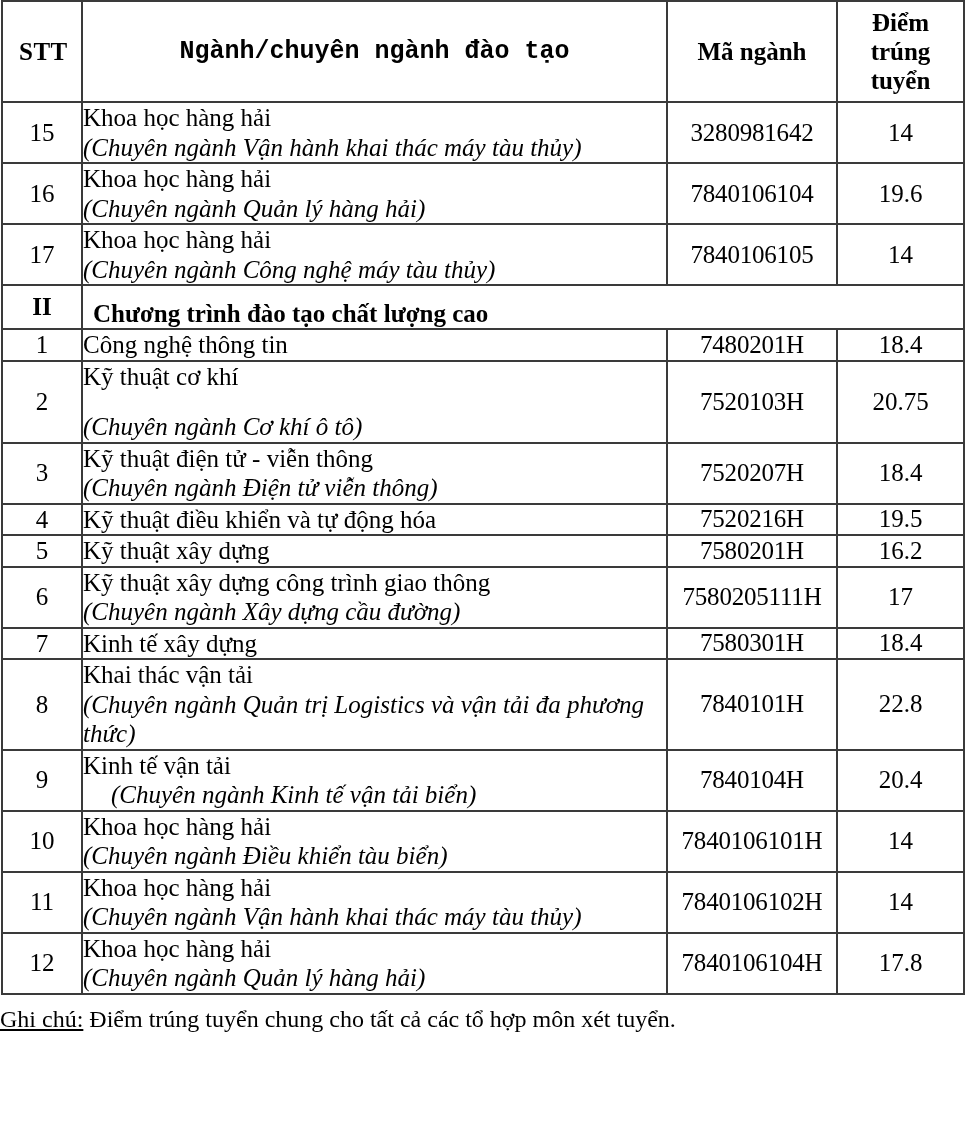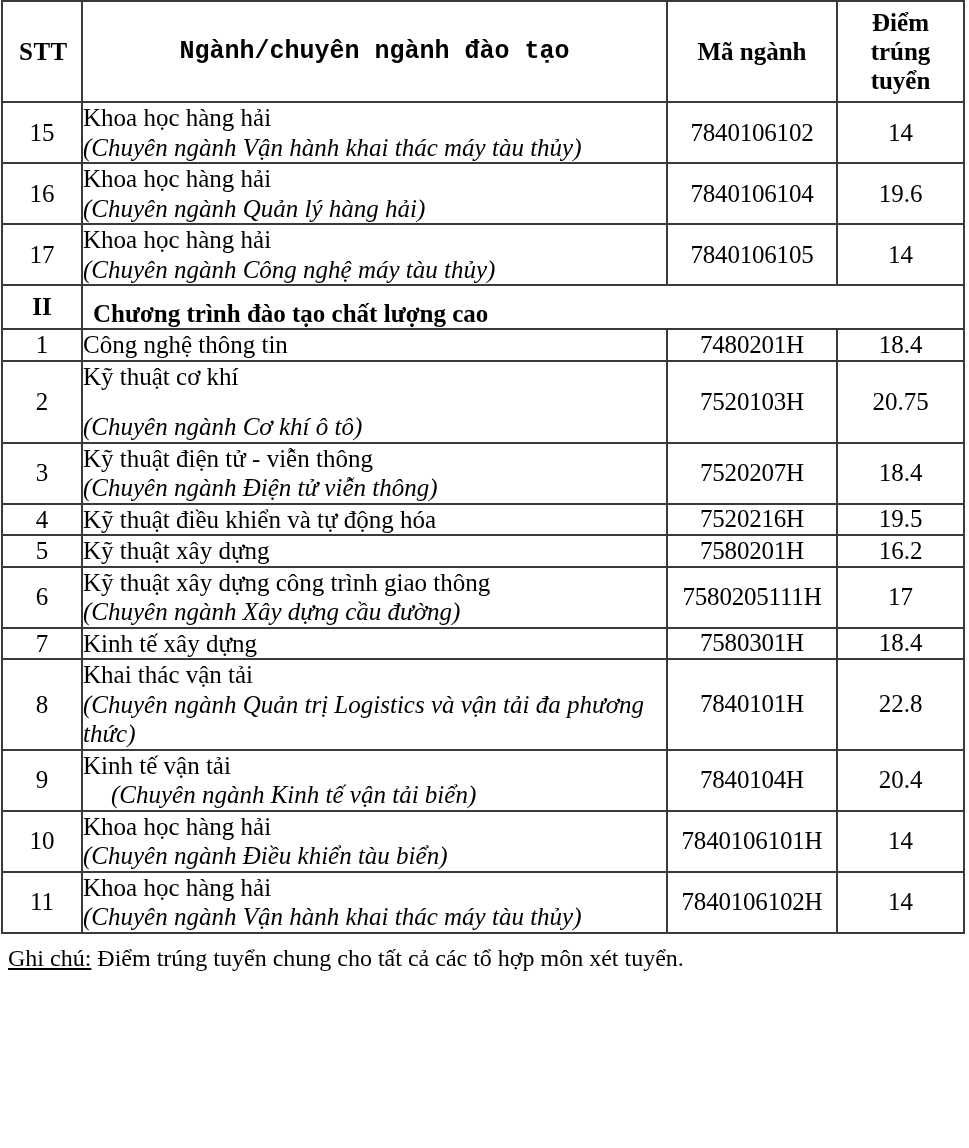--- a/index.html
+++ b/index.html
@@ -84,21 +84,21 @@
   }
   tr.section td.section-title {
     font-weight: bold;
     font-size: 25px;
     text-align: left;
     padding: 14px 6px 0 10px;
   }
   .note {
     font-size: 24px;
     line-height: 1.25;
-    padding: 9px 0 0 8px;
+    padding: 9px 0 0 0;
     white-space: nowrap;
   }
   .note .note-label {
     text-decoration: underline;
   }
 </style>
 </head>
 <body>
 
 <div class="page">
@@ -122,21 +122,21 @@
         </th>
       </tr>
     </thead>
     <tbody id="tbody">
         <tr>
           <td class="stt">15</td>
           <td class="major">
             <span class="major-name">Khoa học hàng hải</span>
             <span class="major-sub" style="white-space: nowrap;">(Chuyên ngành Vận hành khai thác máy tàu thủy)</span>
           </td>
-          <td class="code">7840106102</td>
+          <td class="code">3280981642</td>
           <td class="score">14</td>
         </tr>
         <tr>
           <td class="stt">16</td>
           <td class="major">
             <span class="major-name">Khoa học hàng hải</span>
             <span class="major-sub" style="white-space: nowrap;">(Chuyên ngành Quản lý hàng hải)</span>
           </td>
           <td class="code">7840106104</td>
           <td class="score">19.6</td>
@@ -242,20 +242,29 @@
         </tr>
         <tr>
           <td class="stt">11</td>
           <td class="major">
             <span class="major-name">Khoa học hàng hải</span>
             <span class="major-sub" style="white-space: nowrap;">(Chuyên ngành Vận hành khai thác máy tàu thủy)</span>
           </td>
           <td class="code">7840106102H</td>
           <td class="score">14</td>
         </tr>
+        <tr>
+          <td class="stt">12</td>
+          <td class="major">
+            <span class="major-name">Khoa học hàng hải</span>
+            <span class="major-sub" style="white-space: nowrap;">(Chuyên ngành Quản lý hàng hải)</span>
+          </td>
+          <td class="code">7840106104H</td>
+          <td class="score">17.8</td>
+        </tr>
       </tbody>
   </table>
 
   <div class="note">
     <span class="note-label">Ghi chú:</span><span> Điểm trúng tuyển chung cho tất cả các tổ hợp môn xét tuyển.</span>
   </div>
 
 </div>
 
 </body></html>

